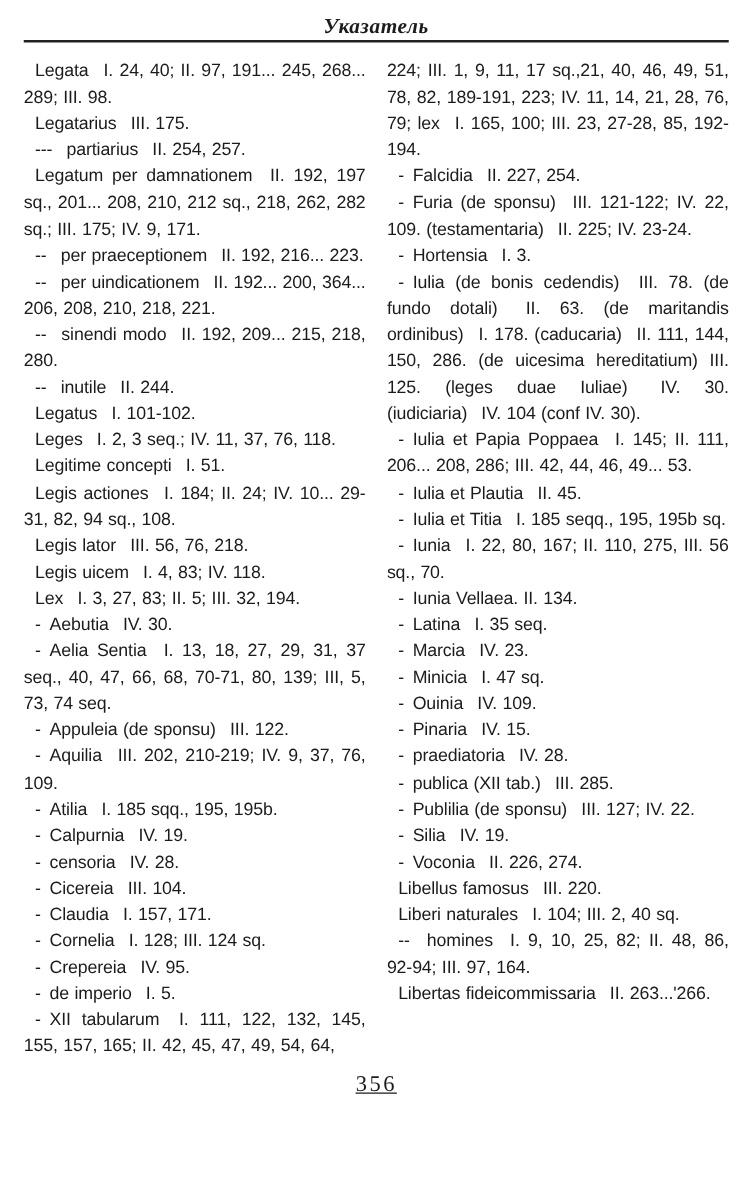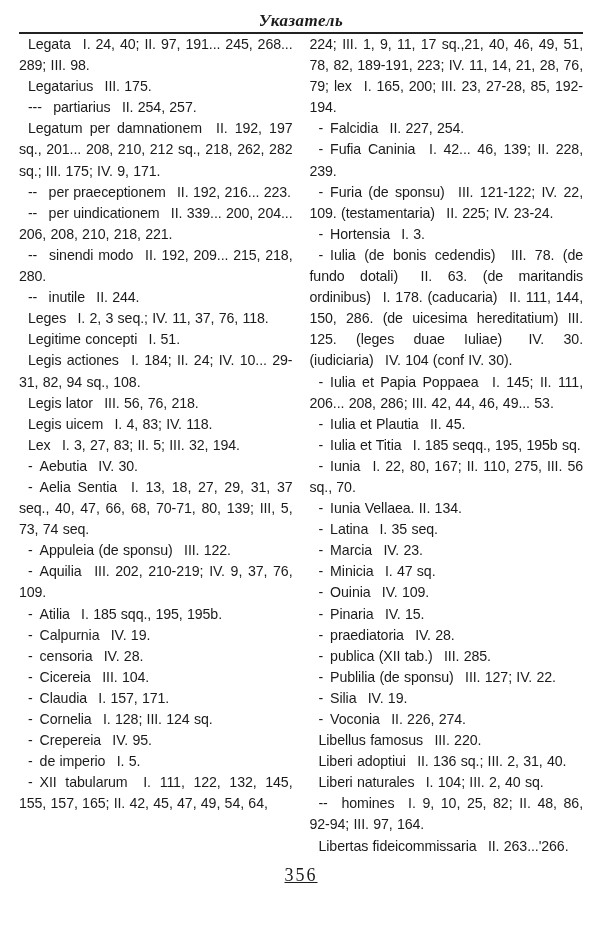--- a/index.html
+++ b/index.html
@@ -30,20 +30,21 @@
     font-family: "Liberation Serif", serif;
     font-style: italic;
     font-weight: bold;
     font-size: 17px;
     line-height: 27px;
     letter-spacing: 0.5px;
   }
   .columns {
     display: flex;
     gap: 17px;
+    margin-top: 13px;
   }
   .column {
     flex: 1 1 0;
     min-width: 0;
     font-family: "Liberation Sans", sans-serif;
     font-size: 14.2px;
     line-height: 21.1px;
     letter-spacing: -0.1px;
     word-spacing: 0.5px;
     text-align: justify;
@@ -75,23 +76,24 @@
     <span class="header-title">Указатель</span>
   </div>
 
   <div class="columns">
     <section class="column column-left">
         <p class="entry">Legata  I. 24, 40; II. 97, 191... 245, 268... 289; III. 98.</p>
         <p class="entry">Legatarius  III. 175.</p>
         <p class="entry">---  partiarius  II. 254, 257.</p>
         <p class="entry">Legatum per damnationem  II. 192, 197 sq., 201... 208, 210, 212 sq., 218, 262, 282 sq.; III. 175; IV. 9, 171.</p>
         <p class="entry">--  per praeceptionem  II. 192, 216... 223.</p>
-        <p class="entry">--  per uindicationem  II. 339... 200, 204... 206, 208, 210, 218, 221.</p>
+        <p class="entry">--  per uindicationem  II. 192... 200, 364... 206, 208, 210, 218, 221.</p>
         <p class="entry">--  sinendi modo  II. 192, 209... 215, 218, 280.</p>
         <p class="entry">--  inutile  II. 244.</p>
+        <p class="entry">Legatus  I. 101-102.</p>
         <p class="entry">Leges  I. 2, 3 seq.; IV. 11, 37, 76, 118.</p>
         <p class="entry">Legitime concepti  I. 51.</p>
         <p class="entry">Legis actiones  I. 184; II. 24; IV. 10... 29-31, 82, 94 sq., 108.</p>
         <p class="entry">Legis lator  III. 56, 76, 218.</p>
         <p class="entry">Legis uicem  I. 4, 83; IV. 118.</p>
         <p class="entry">Lex  I. 3, 27, 83; II. 5; III. 32, 194.</p>
         <p class="entry">- Aebutia  IV. 30.</p>
         <p class="entry">- Aelia Sentia  I. 13, 18, 27, 29, 31, 37 seq., 40, 47, 66, 68, 70-71, 80, 139; III, 5, 73, 74 seq.</p>
         <p class="entry">- Appuleia (de sponsu)  III. 122.</p>
         <p class="entry">- Aquilia  III. 202, 210-219; IV. 9, 37, 76, 109.</p>
@@ -99,43 +101,41 @@
         <p class="entry">- Calpurnia  IV. 19.</p>
         <p class="entry">- censoria  IV. 28.</p>
         <p class="entry">- Cicereia  III. 104.</p>
         <p class="entry">- Claudia  I. 157, 171.</p>
         <p class="entry">- Cornelia  I. 128; III. 124 sq.</p>
         <p class="entry">- Crepereia  IV. 95.</p>
         <p class="entry">- de imperio  I. 5.</p>
         <p class="entry">- XII tabularum  I. 111, 122, 132, 145, 155, 157, 165; II. 42, 45, 47, 49, 54, 64,</p>
       </section>
     <section class="column column-right">
-        <p class="entry">224; III. 1, 9, 11, 17 sq.,21, 40, 46, 49, 51, 78, 82, 189-191, 223; IV. 11, 14, 21, 28, 76, 79; lex  I. 165, 200; III. 23, 27-28, 85, 192-194.</p>
+        <p class="entry">224; III. 1, 9, 11, 17 sq.,21, 40, 46, 49, 51, 78, 82, 189-191, 223; IV. 11, 14, 21, 28, 76, 79; lex  I. 165, 100; III. 23, 27-28, 85, 192-194.</p>
         <p class="entry">- Falcidia  II. 227, 254.</p>
-        <p class="entry">- Fufia Caninia  I. 42... 46, 139; II. 228, 239.</p>
         <p class="entry">- Furia (de sponsu)  III. 121-122; IV. 22, 109. (testamentaria)  II. 225; IV. 23-24.</p>
         <p class="entry">- Hortensia  I. 3.</p>
         <p class="entry">- Iulia (de bonis cedendis)  III. 78. (de fundo dotali)  II. 63. (de maritandis ordinibus)  I. 178. (caducaria)  II. 111, 144, 150, 286. (de uicesima hereditatium) III. 125. (leges duae Iuliae)  IV. 30. (iudiciaria)  IV. 104 (conf IV. 30).</p>
         <p class="entry">- Iulia et Papia Poppaea  I. 145; II. 111, 206... 208, 286; III. 42, 44, 46, 49... 53.</p>
         <p class="entry">- Iulia et Plautia  II. 45.</p>
         <p class="entry">- Iulia et Titia  I. 185 seqq., 195, 195b sq.</p>
         <p class="entry">- Iunia  I. 22, 80, 167; II. 110, 275, III. 56 sq., 70.</p>
         <p class="entry">- Iunia Vellaea. II. 134.</p>
         <p class="entry">- Latina  I. 35 seq.</p>
         <p class="entry">- Marcia  IV. 23.</p>
         <p class="entry">- Minicia  I. 47 sq.</p>
         <p class="entry">- Ouinia  IV. 109.</p>
         <p class="entry">- Pinaria  IV. 15.</p>
         <p class="entry">- praediatoria  IV. 28.</p>
         <p class="entry">- publica (XII tab.)  III. 285.</p>
         <p class="entry">- Publilia (de sponsu)  III. 127; IV. 22.</p>
         <p class="entry">- Silia  IV. 19.</p>
         <p class="entry">- Voconia  II. 226, 274.</p>
         <p class="entry">Libellus famosus  III. 220.</p>
-        <p class="entry">Liberi adoptiui  II. 136 sq.; III. 2, 31, 40.</p>
         <p class="entry">Liberi naturales  I. 104; III. 2, 40 sq.</p>
         <p class="entry">--  homines  I. 9, 10, 25, 82; II. 48, 86, 92-94; III. 97, 164.</p>
         <p class="entry">Libertas fideicommissaria  II. 263...'266.</p>
       </section>
   </div>
 
   <div class="page-footer">
     <span class="page-number">356</span>
   </div>
 

